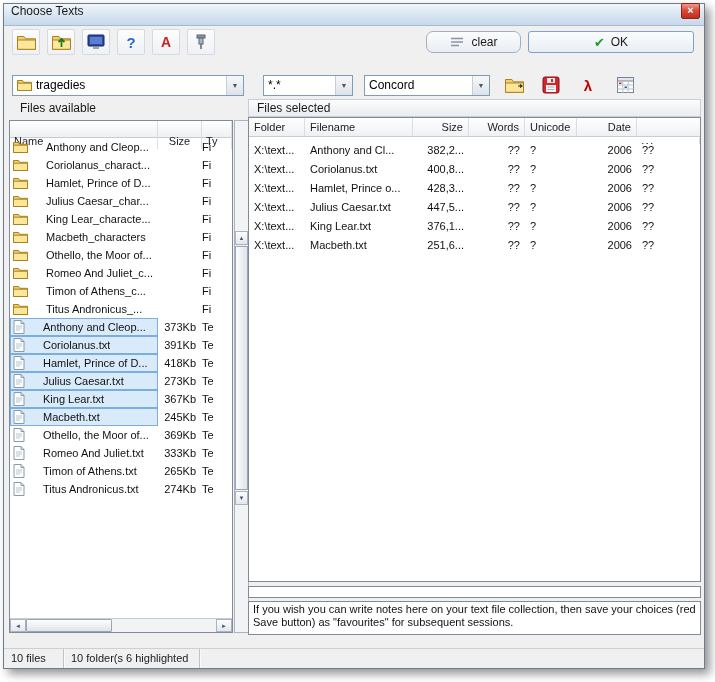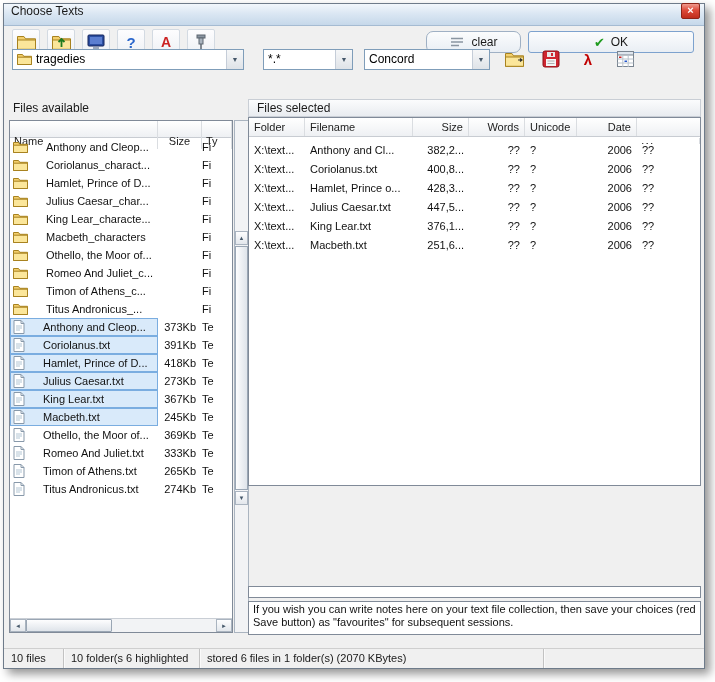--- a/index.html
+++ b/index.html
@@ -39,38 +39,38 @@
   .action-btn {
     height:22px; border:1px solid #9fb0c4; border-radius:3px;
     background:linear-gradient(#fbfcfd,#e9eef4); display:flex; align-items:center; justify-content:center;
     gap:6px; font-size:12px; color:#1a1a1a; font-family:inherit;
   }
   .btn-clear { width:95px;border-radius:7px; }
   .btn-ok { width:166px; margin-right:2px; border-color:#7da2ce; }
   .glyph-check { color:#1f9b1f; font-weight:bold; font-size:13px; }
 
   
-  .filterbar { position:absolute; left:0; top:41px; right:0; height:28px; display:flex; align-items:center; padding:0 8px; gap:11px; }
+  .filterbar { position:absolute; left:0; top:67px; right:0; height:28px; display:flex; align-items:center; padding:0 8px; gap:11px; }
   .combo {
     height:21px; border:1px solid #7f9db9; background:#fff; display:flex; align-items:center;
     font-size:12px; padding-left:4px; gap:4px; overflow:hidden;
   }
   .combo .cval { white-space:nowrap; }
   .combo .arrowbtn {
     margin-left:auto; width:17px; height:19px; border-left:1px solid #c5cdd8;
     background:linear-gradient(#f6f7f8,#dfe3e8); display:flex; align-items:center; justify-content:center;
     font-size:7px; color:#46586a;
   }
   .combo-folder { width:232px; }
   .combo-pattern { width:90px; margin-left:8px; }
   .combo-tool { width:126px; }
   .fbtn { width:26px; height:24px; display:flex; align-items:center; justify-content:center; border:1px solid transparent; }
 
   
-  .label-left { position:absolute; left:9px; top:97px; font-size:12px; color:#1a1a1a; }
+  .label-left { position:absolute; left:16px; top:97px; font-size:12px; color:#1a1a1a; }
   .files-selected-bar {
     position:absolute; left:244px; top:95px; width:453px; height:18px;
     background:linear-gradient(#fbfcfd,#e9ecf0); border:1px solid #c9ced5;
     display:flex; align-items:center; padding-left:8px; font-size:12px; color:#1a1a1a;
   }
 
   
   .left-list {
     position:absolute; left:5px; top:116px; width:224px; height:513px;
     border:1px solid #808a98; background:#fff; overflow:hidden;
@@ -103,21 +103,21 @@
     position:absolute; left:230px; top:116px; width:15px; height:513px;
     background:#f2f3f5; border:1px solid #aab4c0;
   }
   .vbtn { position:absolute; left:0; width:13px; height:14px; background:linear-gradient(#fdfdfe,#e3e7ec); border:1px solid #aab4c0; display:flex; align-items:center; justify-content:center; font-size:6px; color:#46586a; }
   .vbtn-up { top:110px; }
   .vbtn-down { top:370px; }
   .vthumb { position:absolute; left:0; top:125px; width:13px; height:244px; background:linear-gradient(90deg,#fdfdfe,#dfe4ea); border:1px solid #9aa6b4; }
 
   
   .right-table {
-    position:absolute; left:244px; top:113px; width:453px; height:369px;
+    position:absolute; left:244px; top:113px; width:453px; height:465px;
     border:1px solid #808a98; background:#fff; overflow:hidden;
   }
   .rt-header { display:flex; height:19px; background:linear-gradient(#ffffff,#eef0f3); border-bottom:1px solid #c8ccd2; font-size:11px; color:#222; }
   .rt-header .hc { padding:3px 5px; border-right:1px solid #dadde1; white-space:nowrap; overflow:hidden; }
   .rrow { display:flex; height:19px; align-items:flex-end; font-size:11px; color:#111; }
   .rrow .rc { padding:0 5px; white-space:nowrap; overflow:hidden; }
   .c-folder   { width:56px; }
   .c-filename { width:108px; }
   .c-size     { width:56px; text-align:right; }
   .c-words    { width:56px; text-align:right; }
@@ -695,18 +695,17 @@
           </div>
         </div>
     </div>
 
     <div class="thin-field"></div>
     <div class="notes-box">If you wish you can write notes here on your text file collection, then save your choices (red Save button) as "favourites" for subsequent sessions.</div>
 
     <div class="statusbar">
       <div class="seg seg1">10 files</div>
       <div class="seg seg2">10 folder(s 6 highlighted</div>
-      <div class="seg seg3">stored 6 files in 1 folder(s) (2070 KBytes)</div>
       <div class="seg seg4"></div>
     </div>
 
   </div>
 </div>
 
 </body></html>

